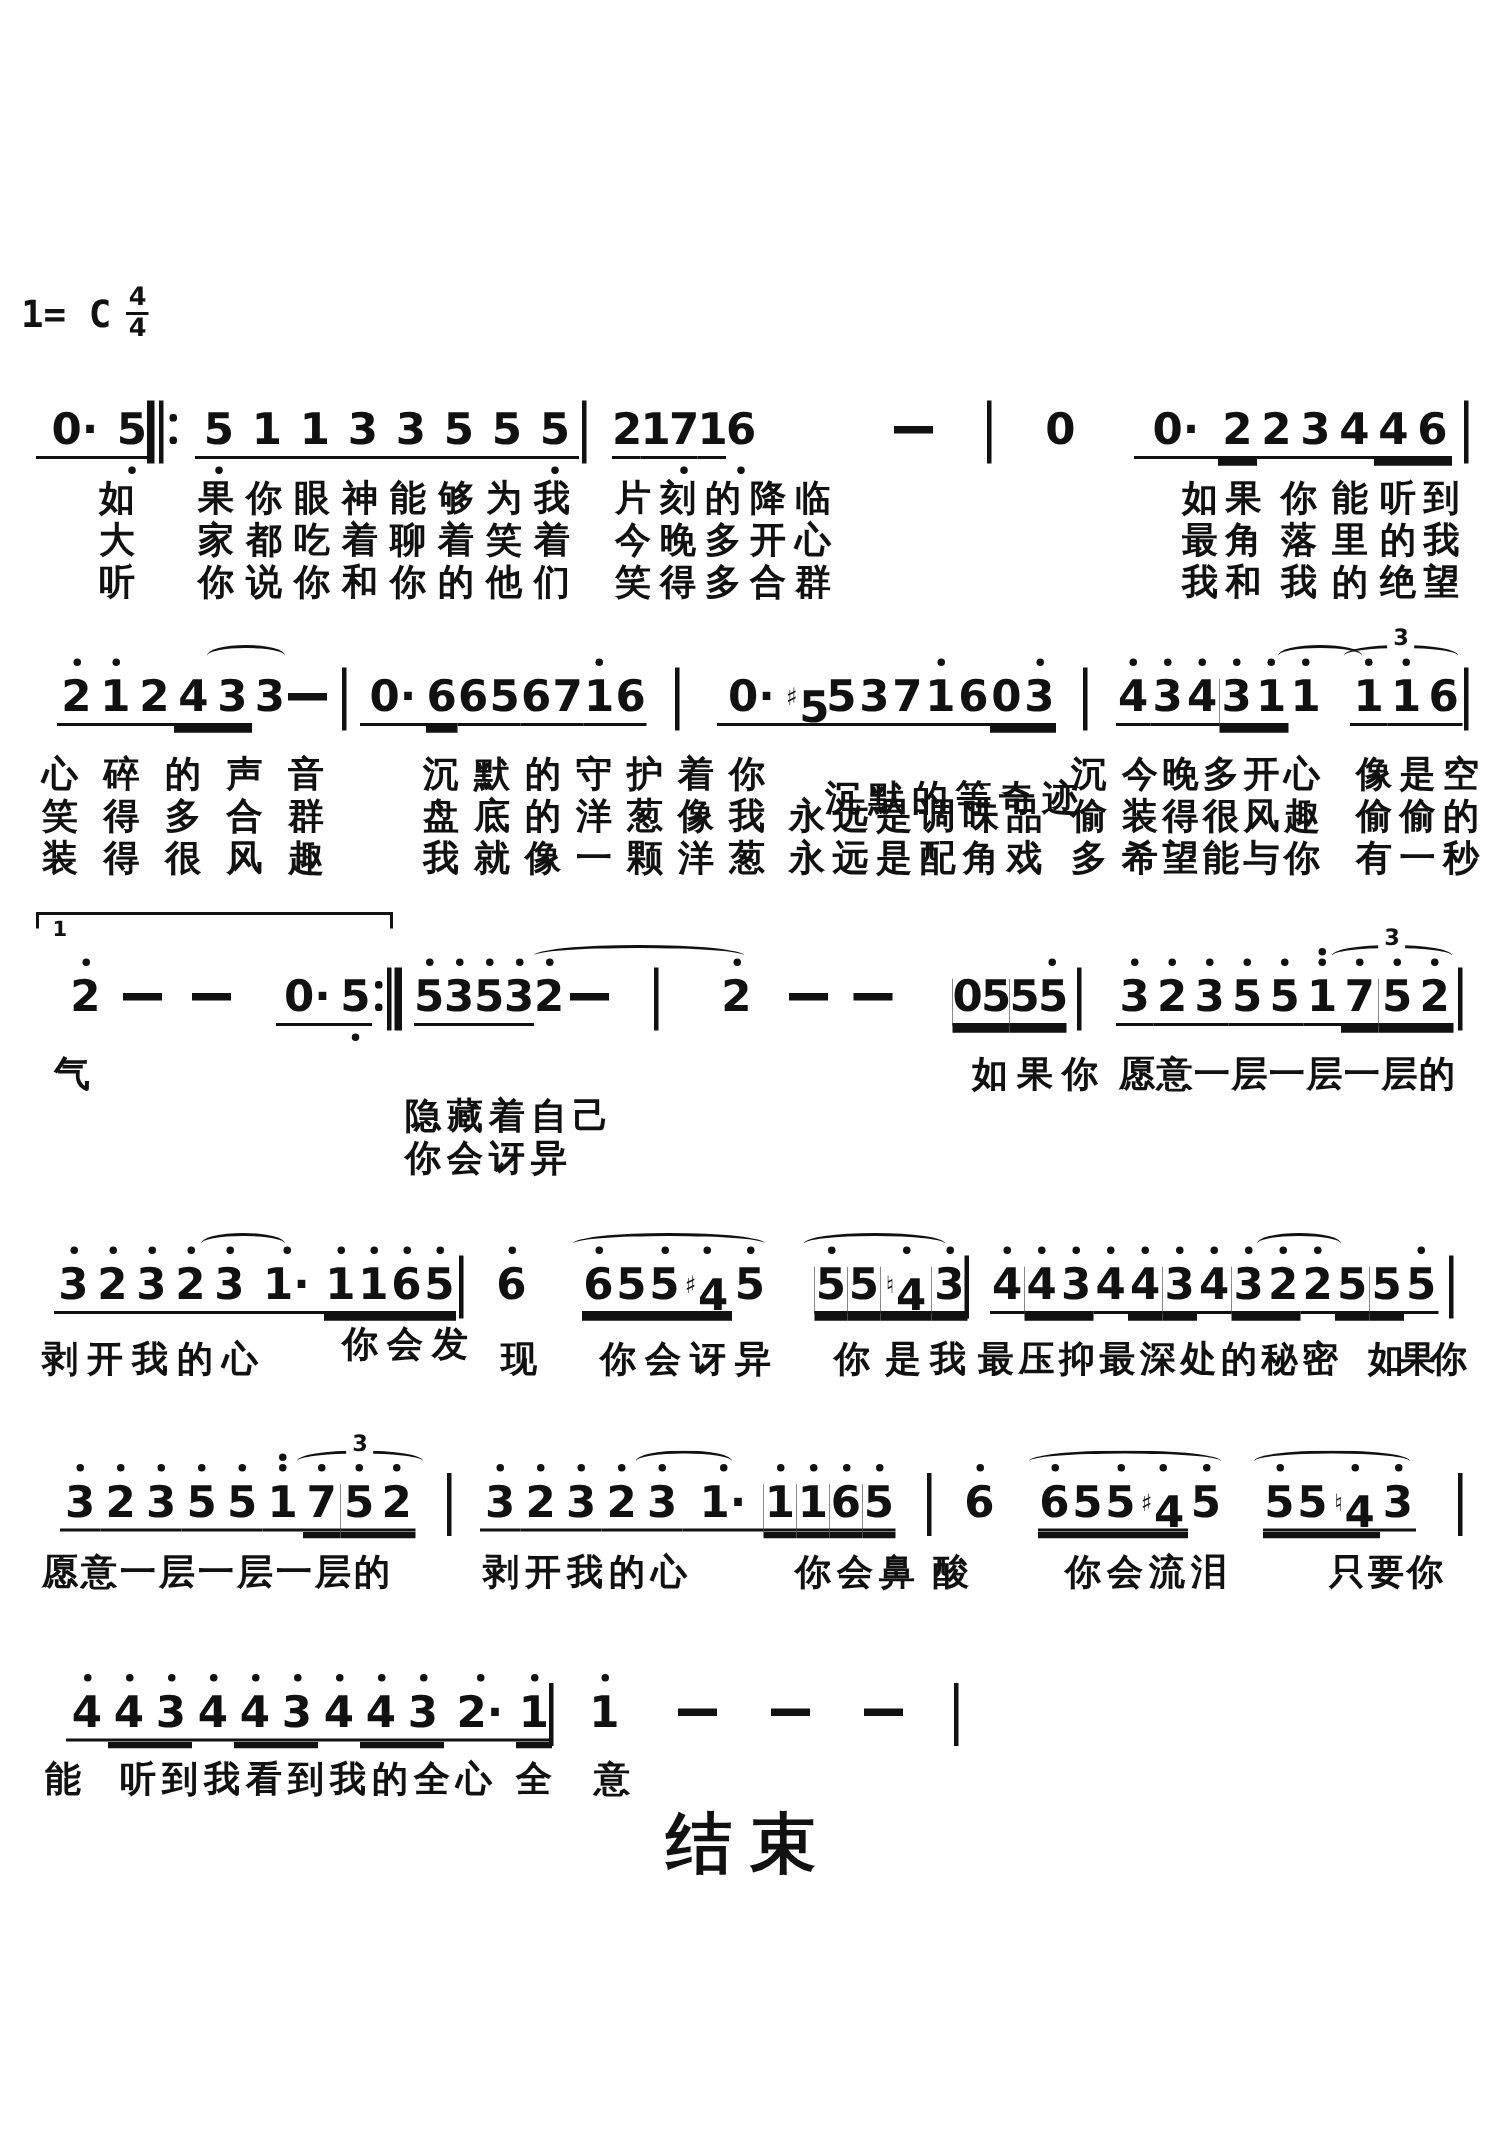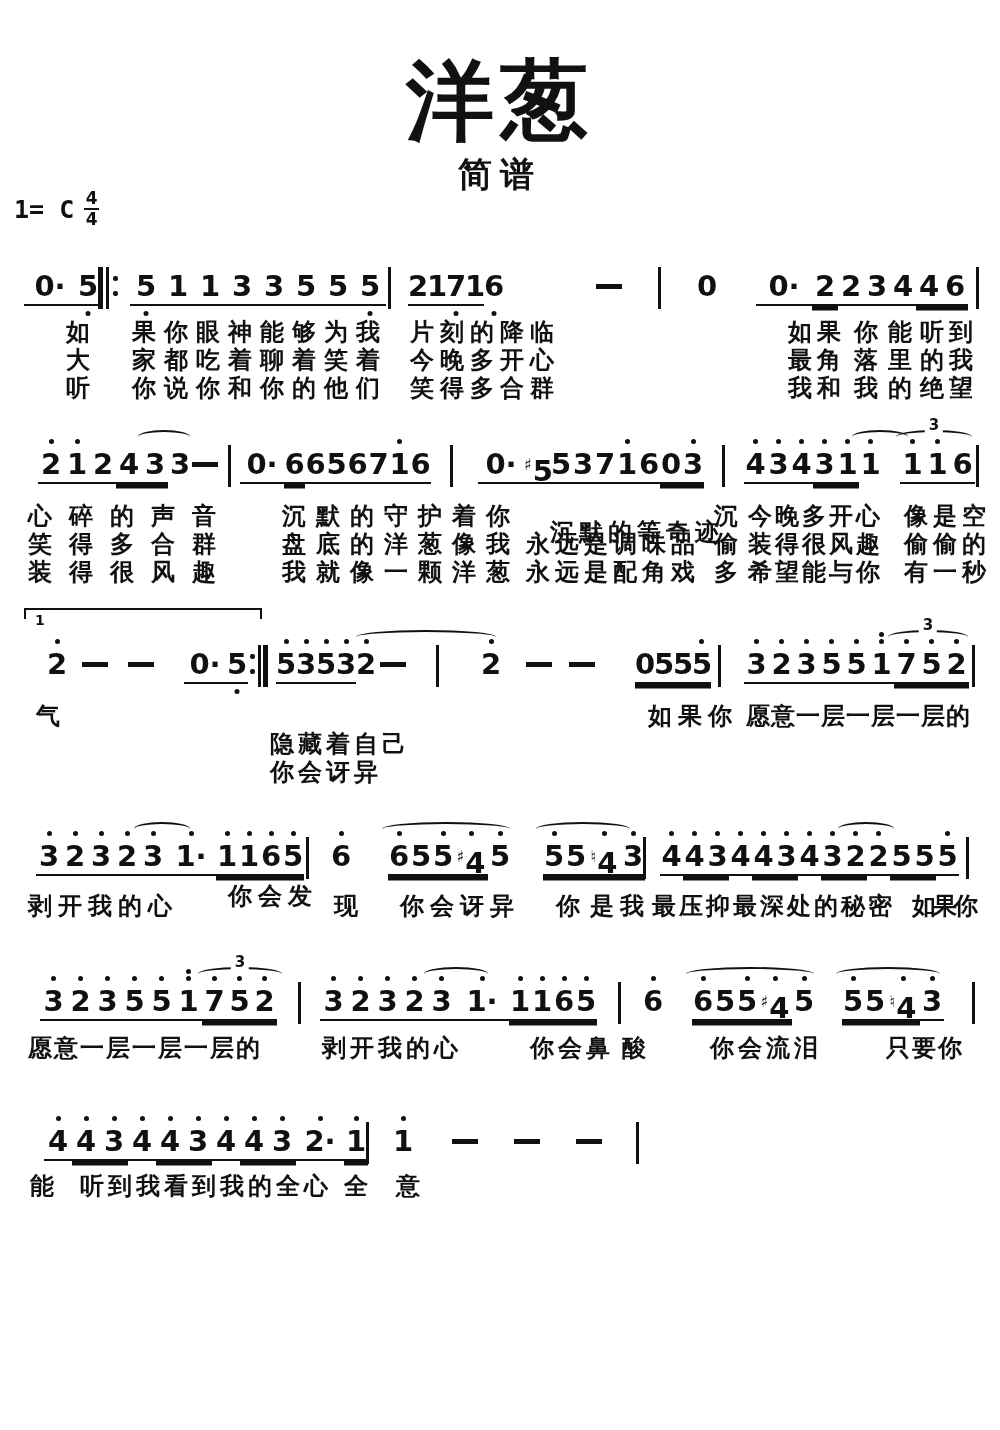--- a/index.html
+++ b/index.html
@@ -34,22 +34,20 @@
   .voltalabel{position:absolute;top:3px;left:9px;font-family:"DejaVu Sans",sans-serif;
               font-size:14px;font-weight:700;line-height:1;}
   .lyric{position:absolute;font-size:24px;font-weight:600;white-space:pre;letter-spacing:5px;color:#111;}
   .endmark{position:absolute;top:1200px;left:0;width:100%;text-align:center;
            font-size:44px;font-weight:800;letter-spacing:12px;}
 </style>
 </head>
 <body>
 
 <div class="page">
-  <div class="title">洋葱</div>
-  <div class="subtitle">简谱</div>
   <div class="keyline">
     <span>1= C</span>
     <span class="frac">
       <span>4</span>
       <span class="fbar"></span>
       <span>4</span>
     </span>
   </div>
   <div id="score">
       <div class="system" style="top: 270px;">
@@ -529,13 +527,14 @@
         <div class="bar" style="left: 366px;"></div>
         <div class="bar" style="left: 636px;"></div>
         <div class="lyric" style="left: 30px; top: 45px;">能</div>
         <div class="lyric" style="left: 80px; top: 45px; letter-spacing: 4px;">听到我</div>
         <div class="lyric" style="left: 164px; top: 45px; letter-spacing: 4px;">看到我</div>
         <div class="lyric" style="left: 248px; top: 45px; letter-spacing: 4px;">的全心</div>
         <div class="lyric" style="left: 344px; top: 45px;">全</div>
         <div class="lyric" style="left: 396px; top: 45px;">意</div>
       </div>
     </div>
+  <div class="endmark">结束</div>
 </div>
 
 </body></html>

